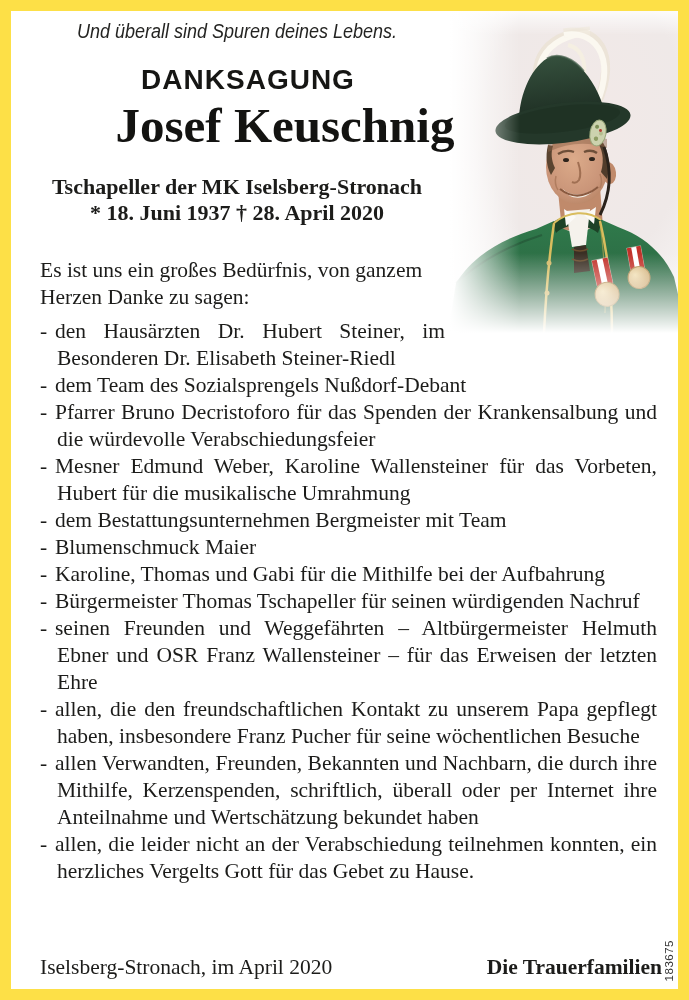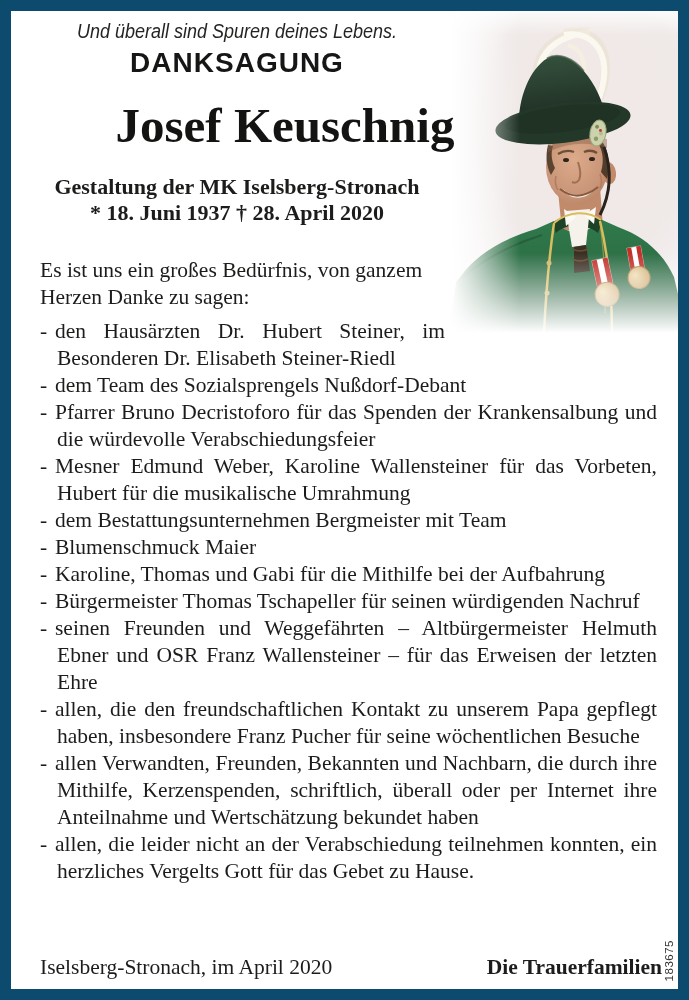--- a/index.html
+++ b/index.html
@@ -3,35 +3,35 @@
 <meta charset="utf-8">
 <style>
   html,body{margin:0;padding:0;}
   body{
     width:689px;height:1000px;
     background:#1d1d1b;
     font-family:"Liberation Serif", serif;
     position:relative;
     -webkit-font-smoothing:antialiased;
   }
-  .frame{position:absolute;left:0;top:0;width:689px;height:1000px;background:#0c4a6e;}
+  .frame{position:absolute;left:0;top:0;width:689px;height:1000px;background:#fde047;}
   .page{
     position:absolute;left:11px;top:11px;width:667px;height:978px;
     background:#ffffff;color:#1c1c1a;overflow:hidden;
   }
   
   .quote{
     position:absolute;left:0;top:9px;width:452px;text-align:center;
     font-family:"Liberation Sans", sans-serif;font-style:italic;
     font-size:20px;color:#242422;transform:scaleX(.9);
   }
   .kicker{
-    position:absolute;left:0;top:36px;width:452px;text-align:center;
+    position:absolute;left:0;top:53px;width:452px;text-align:center;
     font-family:"Liberation Sans", sans-serif;font-weight:bold;
-    font-size:28px;letter-spacing:1px;color:#161614;
+    font-size:28px;letter-spacing:1px;color:#161614;padding-left:11px;
   }
   .name{
     position:absolute;left:0;top:86px;width:452px;text-align:center;
     font-weight:bold;font-size:49px;color:#131311;white-space:nowrap;padding-left:48px;
   }
   .role{
     position:absolute;left:0;top:163px;width:452px;text-align:center;
     font-weight:bold;font-size:22px;
   }
   .dates{
@@ -189,21 +189,21 @@
 
         <rect x="0" y="0" width="70" height="322" fill="url(#fadeL)"></rect>
         <rect x="0" y="242" width="228" height="80" fill="url(#fadeB)"></rect>
         <rect x="0" y="0" width="228" height="24" fill="url(#fadeT)"></rect>
       </svg>
     </div>
 
     <div class="quote">Und überall sind Spuren deines Lebens.</div>
     <div class="kicker">DANKSAGUNG</div>
     <div class="name">Josef Keuschnig</div>
-    <div class="role">Gestaltung der MK Iselsberg-Stronach</div>
+    <div class="role">Tschapeller der MK Iselsberg-Stronach</div>
     <div class="dates">
       <span class="birth">* 18. Juni 1937</span>
       <span class="death">† 28. April 2020</span>
     </div>
 
     <div class="content">
       <div class="photo-spacer"></div>
       <p class="intro">Es ist uns ein großes Bedürfnis, von ganzem Herzen Danke zu sagen:</p>
       <div class="thanks">
         <div class="item">den Hausärzten Dr. Hubert Steiner, im Besonderen Dr. Elisabeth Steiner-Riedl</div>

